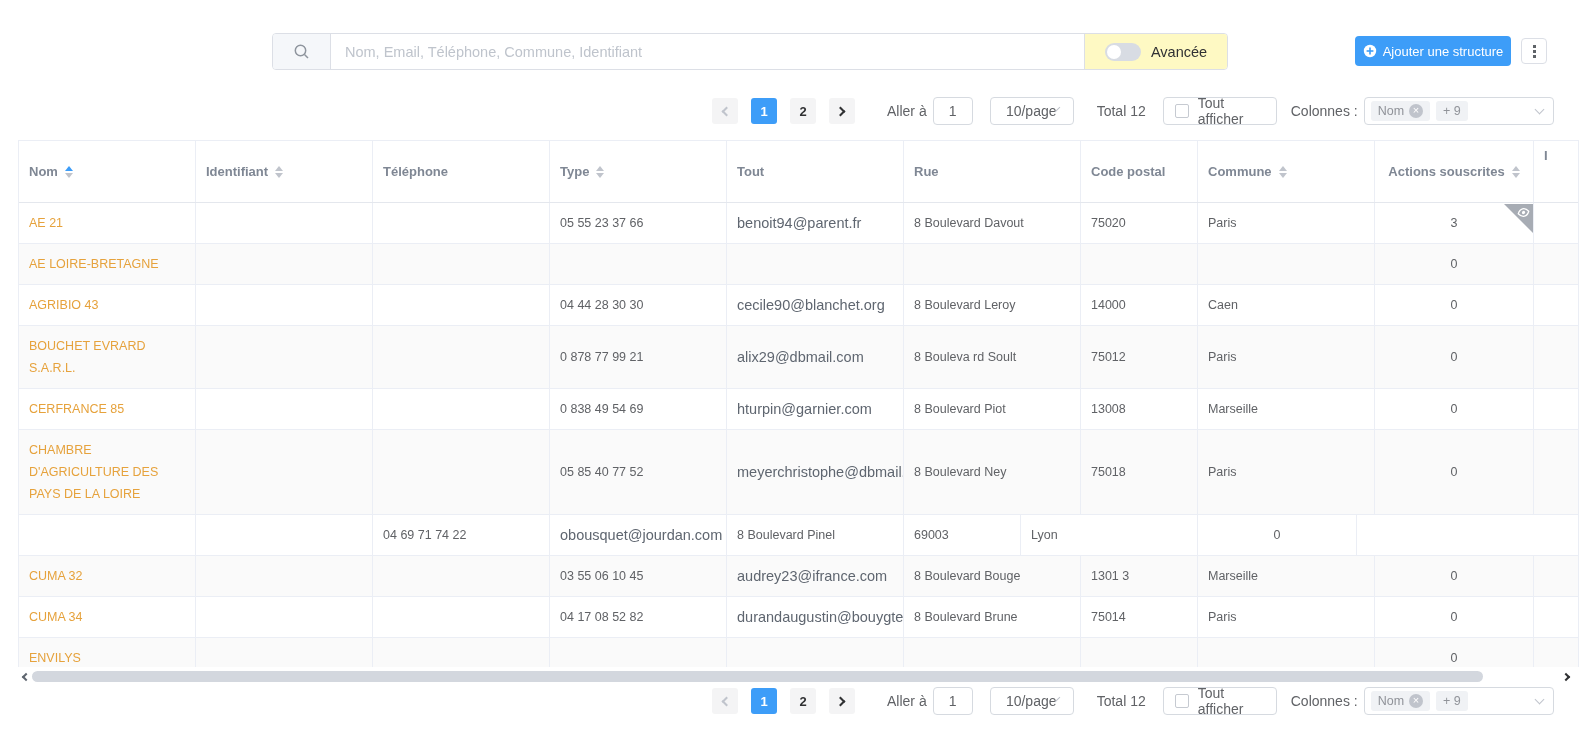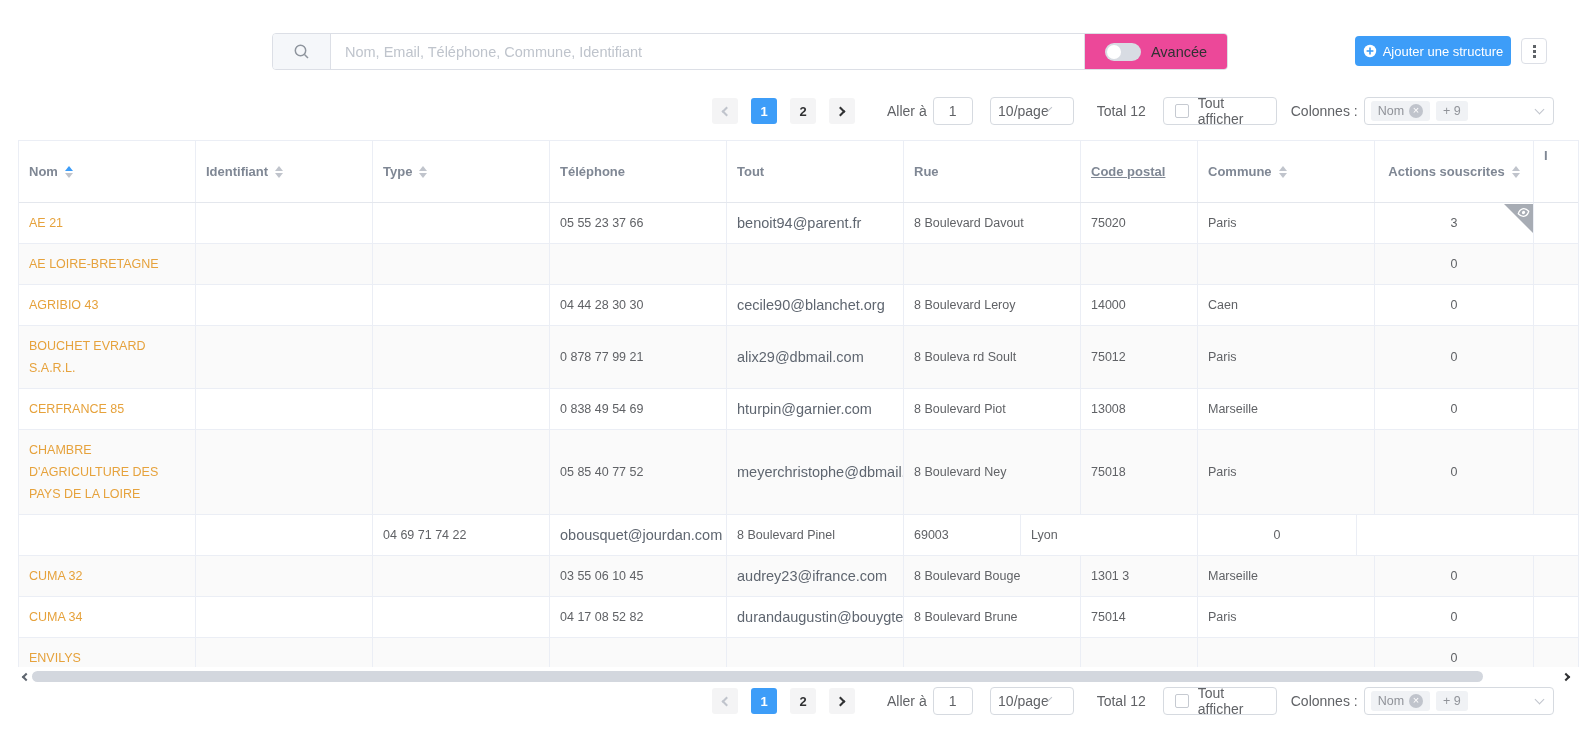--- a/index.html
+++ b/index.html
@@ -8,21 +8,21 @@
   .app { position: relative; width: 1595px; height: 738px; }
 
   
   .search-group { position: absolute; left: 272px; top: 33px; width: 956px; height: 37px;
     display: flex; border: 1px solid #dcdfe6; border-radius: 4px; overflow: hidden; background: #fff; }
   .search-addon { width: 58px; background: #f5f7fa; border-right: 1px solid #dcdfe6;
     display: flex; align-items: center; justify-content: center; cursor: pointer; }
   .search-input { flex: 1; border: none; outline: none; padding: 0 14px; font-size: 14.5px;
     color: #606266; font-family: "Liberation Sans", sans-serif; }
   .search-input::placeholder { color: #bfc4cc; }
-  .adv-addon { width: 143px; background: #ec4899; border-left: 1px solid #dcdfe6;
+  .adv-addon { width: 143px; background: #fef9c3; border-left: 1px solid #dcdfe6;
     display: flex; align-items: center; justify-content: center; gap: 10px; }
   .switch { width: 36px; height: 18px; border-radius: 9px; background: #d8dce3; position: relative; cursor: pointer; display:inline-block; }
   .switch .knob { position: absolute; left: 2px; top: 2px; width: 14px; height: 14px; border-radius: 50%; background: #fff; }
   .adv-label { font-size: 14.5px; color: #303133; }
 
   .add-btn { position: absolute; left: 1355px; top: 36px; height: 30px; width: 156px;
     background: #3d9df8; color: #fff; border: none; border-radius: 4px; font-size: 13px;
     display: flex; align-items: center; justify-content: center; gap: 6px; cursor: pointer;
     font-family: "Liberation Sans", sans-serif; }
   .kebab { position: absolute; left: 1521px; top: 38px; width: 26px; height: 26px;
@@ -41,21 +41,21 @@
   .pg-btn.active { background: #3d9df8; color: #fff; }
   .pg-btn.disabled { color: #c0c4cc; cursor: default; }
   .chev { display: inline-block; width: 7px; height: 7px; border: solid currentColor; border-width: 0 2px 2px 0; }
   .chev.left { transform: rotate(135deg); margin-left: 3px; }
   .chev.right { transform: rotate(-45deg); margin-right: 3px; }
   .chev.down { border-width: 0 1.5px 1.5px 0; transform: rotate(45deg); width: 7px; height: 7px; color: #c0c4cc; margin-top: -3px; }
   .goto-label { margin-left: 32px; }
   .goto-input { margin-left: 6px; width: 40px; height: 28px; border: 1px solid #d6dae0; border-radius: 4px;
     text-align: center; font-size: 14px; color: #606266; outline: none; font-family: "Liberation Sans", sans-serif; }
   .size-select { margin-left: 17px; width: 84px; height: 28px; border: 1px solid #d6dae0; border-radius: 4px;
-    display: flex; align-items: center; justify-content: flex-end; padding: 0 23px; cursor: pointer; background:#fff; }
+    display: flex; align-items: center; justify-content: center; padding: 0 23px; cursor: pointer; background:#fff; }
   .total { margin-left: 23px; }
   .showall { margin-left: 17px; width: 114px; height: 28px; border: 1px solid #d6dae0; border-radius: 4px;
     display: flex; align-items: center; gap: 9px; padding: 0 11px; background: #fff; }
   .cb { width: 14px; height: 14px; border: 1px solid #c6cad1; border-radius: 2px; background: #fff; cursor: pointer; flex: none; }
   .cols-label { margin-left: 14px; }
   .cols-select { margin-left: 6px; width: 190px; height: 28px; border: 1px solid #d6dae0; border-radius: 4px;
     display: flex; align-items: center; gap: 6px; padding: 0 10px 0 6px; background: #fff; cursor: pointer; }
   .tag { background: #f0f2f5; border-radius: 3px; height: 20px; display: flex; align-items: center;
     gap: 5px; padding: 0 7px; font-size: 12.5px; color: #909399; white-space: nowrap; }
   .tag-close { width: 14px; height: 14px; border-radius: 50%; background: #c0c4cc; color: #fff;
@@ -177,36 +177,36 @@
           </div>
         </div>
         <div class="th" style="width: 177px;">
           <span>Identifiant</span>
           <div class="carets">
             <div class="caret up"></div>
             <div class="caret down"></div>
           </div>
         </div>
         <div class="th" style="width: 177px;">
+          <span>Téléphone</span>
+        </div>
+        <div class="th" style="width: 177px;">
           <span>Type</span>
           <div class="carets">
             <div class="caret up"></div>
             <div class="caret down"></div>
           </div>
         </div>
         <div class="th" style="width: 177px;">
-          <span>Téléphone</span>
-        </div>
-        <div class="th" style="width: 177px;">
           <span>Tout</span>
         </div>
         <div class="th" style="width: 177px;">
           <span>Rue</span>
         </div>
-        <div class="th" style="width: 117px; text-decoration: underline;">
+        <div class="th" style="width: 117px;">
           <span>Code postal</span>
         </div>
         <div class="th" style="width: 177px;">
           <span>Commune</span>
           <div class="carets">
             <div class="caret up"></div>
             <div class="caret down"></div>
           </div>
         </div>
         <div class="th center" style="width: 159px;">

